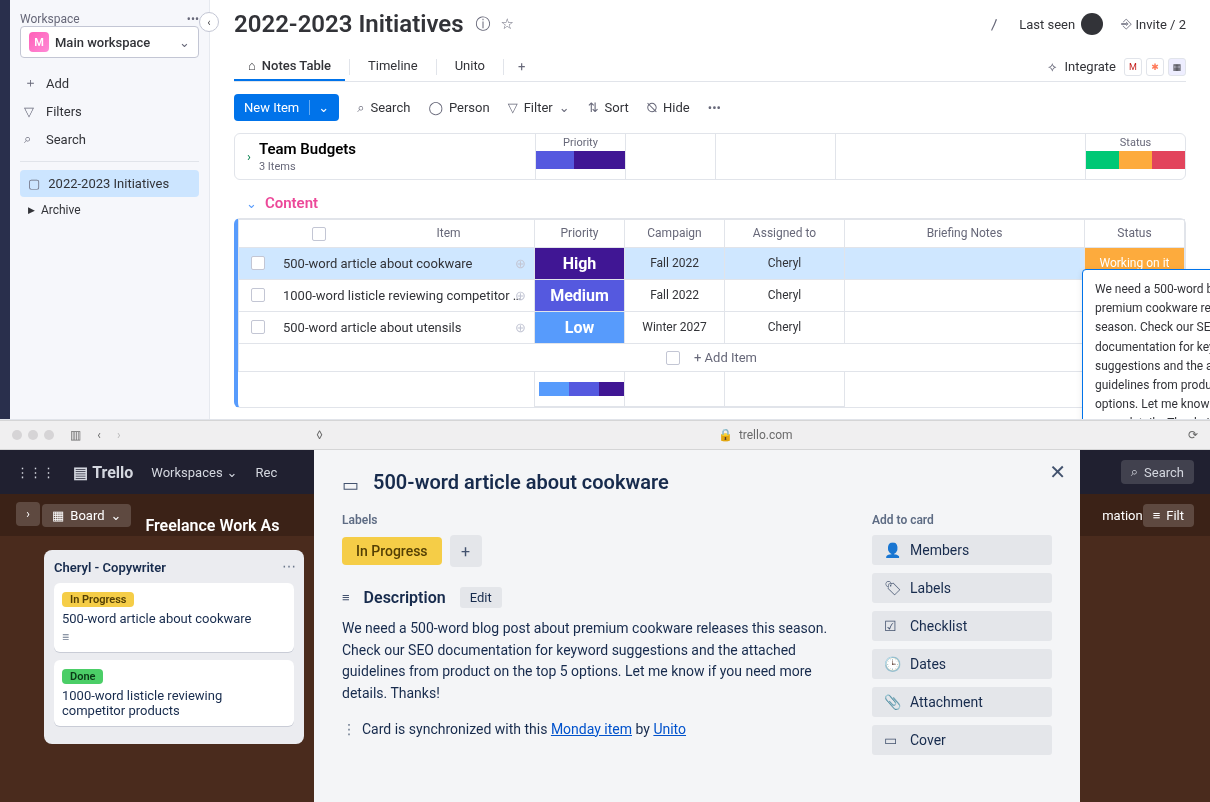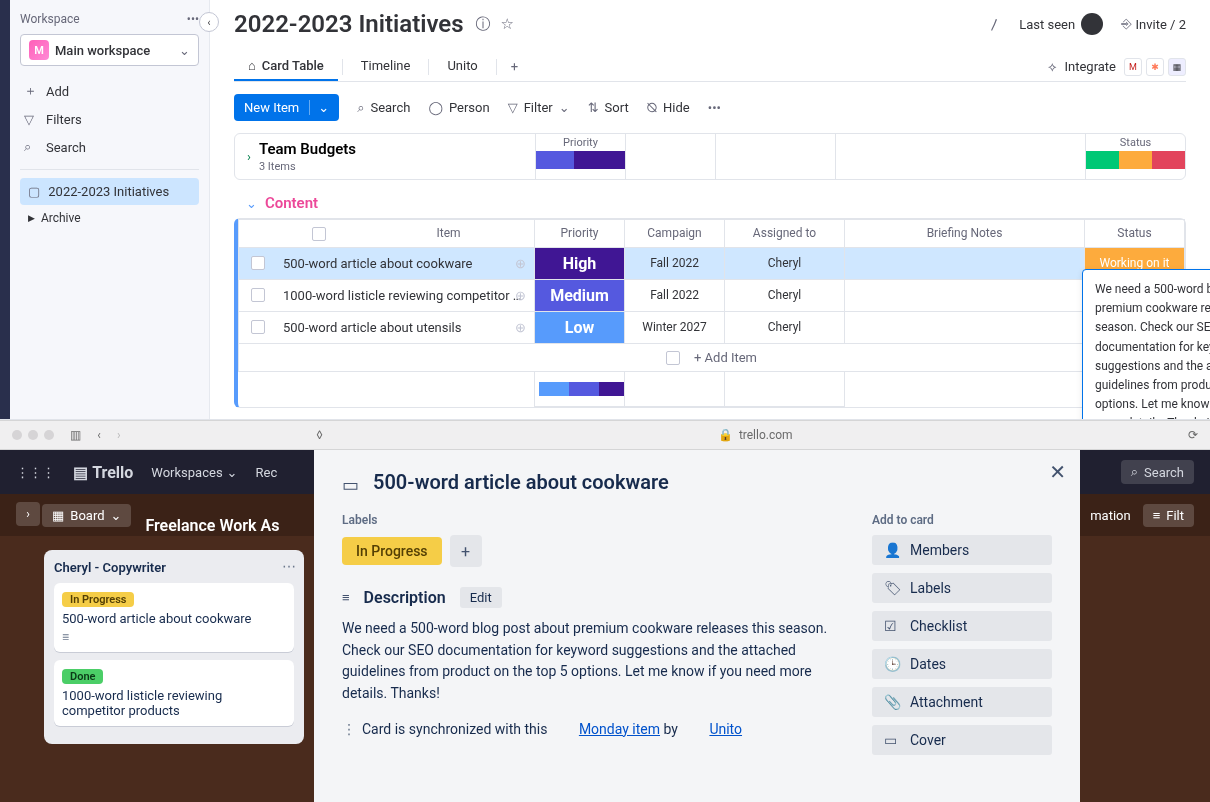--- a/index.html
+++ b/index.html
@@ -30,21 +30,20 @@
     border-right: 1px solid #e6e9ef;
     padding: 12px 10px;
     position: relative;
   }
   .sidebar-header {
     display: flex;
     justify-content: space-between;
     align-items: center;
     font-size: 12px;
     color: #676879;
-    margin-bottom: 8px;
     gap: 44px;
   }
   .workspace-select {
     display: flex;
     align-items: center;
     gap: 6px;
     border: 1px solid #c3c6d4;
     border-radius: 4px;
     padding: 5px 8px;
     background: #fff;
@@ -189,21 +188,21 @@
     background:rgba(255,255,255,.15);padding:4px 10px;border-radius:4px;color:#d4d7df;font-size:13px;
   }
   .board-bar{
     height:42px;display:flex;align-items:center;padding:0 16px;gap:14px;color:#fff;
     background:rgba(0,0,0,.2);
   }
   .board-bar .board-btn{
     background:rgba(255,255,255,.18);padding:4px 10px;border-radius:4px;display:flex;align-items:center;gap:6px;font-size:13px;cursor:pointer;
   }
   .board-bar h2{font-size:16px;font-weight:600;margin-top:20px;}
-  .board-bar-right{margin-left:auto;display:flex;gap:12px;align-items:center;font-size:13px;}
+  .board-bar-right{margin-left:auto;display:flex;align-items:center;font-size:13px;}
   .trello-list{
     position:absolute;left:44px;top:100px;width:260px;
     background:#ebecf0;border-radius:8px;padding:10px;
   }
   .trello-list h3{font-size:13px;font-weight:600;color:#172b4d;margin-bottom:8px;}
   .trello-card{
     background:#fff;border-radius:6px;padding:8px;margin-bottom:8px;
     box-shadow:0 1px 0 rgba(9,30,66,.15);font-size:13px;color:#172b4d;
   }
   .lbl{display:inline-block;padding:1px 8px;border-radius:4px;font-size:11px;font-weight:600;color:#fff;margin-bottom:4px;}
@@ -232,21 +231,21 @@
   }
   .label-add{
     width:32px;height:32px;background:#e4e6ea;border-radius:4px;display:flex;align-items:center;justify-content:center;
     font-size:16px;color:#42526e;cursor:pointer;
   }
   .desc-row{display:flex;gap:14px;margin-top:20px;align-items:center;}
   .desc-title{font-size:16px;font-weight:600;}
   .edit-btn{background:#e4e6ea;padding:3px 10px;border-radius:3px;font-size:13px;cursor:pointer;}
   .desc-text{font-size:14px;line-height:1.55;margin-top:10px;color:#172b4d;}
   .sync-note{font-size:14px;margin-top:16px;color:#172b4d;}
-  .sync-note a{color:#0052cc;text-decoration:underline;margin-left:28px;}
+  .sync-note a{color:#0052cc;text-decoration:underline;}
   .modal-side{width:180px;}
   .side-title{font-size:12px;color:#5e6c84;font-weight:600;margin-bottom:8px;}
   .side-btn{
     display:flex;align-items:center;gap:10px;background:#e4e6ea;padding:7px 12px;border-radius:3px;
     font-size:14px;color:#172b4d;margin-bottom:8px;cursor:pointer;
   }
   .side-btn .sic{color:#42526e;font-size:14px;width:16px;}
   .expand-chip{
     position:absolute;left:16px;top:52px;width:24px;height:24px;border-radius:4px;
     background:rgba(255,255,255,.18);color:#fff;display:flex;align-items:center;justify-content:center;
@@ -310,21 +309,21 @@
         <span style="display:flex;align-items:center;gap:4px;">
           <span style="color:#676879;">⎆</span>
           <span>Invite / 2</span>
         </span>
       </div>
     </div>
 
     <div class="view-tabs">
       <div class="view-tab active">
         <span>⌂</span>
-        <span>Card Table</span>
+        <span>Notes Table</span>
       </div>
       <span class="view-tab-sep"></span>
       <div class="view-tab">
         <span>Timeline</span>
       </div>
       <span class="view-tab-sep"></span>
       <div class="view-tab">
         <span>Unito</span>
       </div>
       <span class="view-tab-sep"></span>

